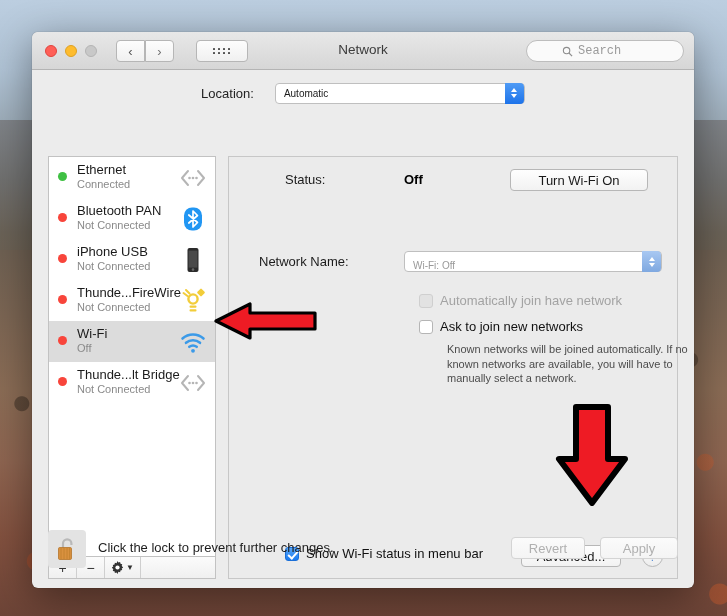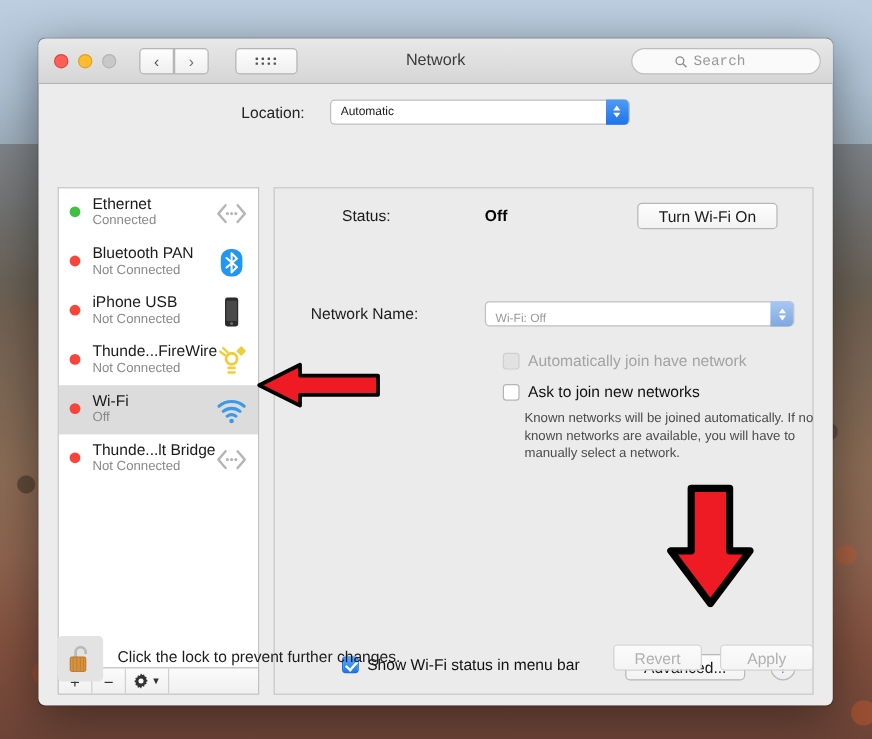--- a/index.html
+++ b/index.html
@@ -151,21 +151,21 @@
   .lbl-right { font-size: 13px; color: #1b1b1b; text-align: left; }
   #status-row { position: absolute; left: 0; top: 12px; width: 100%; height: 22px; }
   #status-label { position: absolute; left: 56px; width: 110px; top: 3px; }
   #status-value { position: absolute; left: 175px; top: 3px; font-size: 13px; font-weight: bold; color: #000; }
   .pushbtn {
     background: linear-gradient(to bottom,#fefefe,#f2f2f2);
     border: 1px solid #b7b7b7; border-radius: 4px;
     font-size: 13px; color: #1a1a1a; display:flex; align-items:center; justify-content:center;
     font-family: inherit;
   }
-  #turn-wifi-on { position: absolute; right: 29px; top: 0; width: 117px; height: 22px; }
+  #turn-wifi-on { position: absolute; right: 29px; top: 0; width: 138px; height: 22px; }
 
   #netname-row { position: absolute; left: 0; top: 94px; width: 100%; height: 22px; }
   #netname-label { position: absolute; left: 30px; width: 136px; top: 3px; }
   #netname-popup { position: absolute; left: 175px; width: 258px; height: 21px; color: #999; align-items: flex-end; }
 
   #cb-auto-join { position: absolute; left: 190px; top: 136px; }
   #cb-ask-join  { position: absolute; left: 190px; top: 162px; }
   .cbrow { display: flex; align-items: center; gap: 7px; font-size: 13px; }
   .cbox { width: 14px; height: 14px; border-radius: 3px; border: 1px solid #b5b5b5; background: #fff; flex: none; }
   .cbox.disabled { background: #e2e2e2; border-color: #cfcfcf; }
@@ -173,21 +173,21 @@
     background: linear-gradient(to bottom,#5aa8f8,#1a7af0); border-color: #1a6fd8;
     position: relative;
   }
   .cbox.checked:after {
     content: ""; position: absolute; left: 4px; top: 1px; width: 4px; height: 8px;
     border: solid #fff; border-width: 0 2px 2px 0; transform: rotate(42deg);
   }
   .cblabel-dim { color: #a3a3a3; }
   .cblabel { color: #111; }
   #join-help {
-    position: absolute; left: 208px; top: 185px; width: 250px;
+    position: absolute; left: 218px; top: 185px; width: 250px;
     font-size: 11px; line-height: 14.5px; color: #4c4c4c;
   }
 
   #show-status-row { position: absolute; left: 56px; bottom: 17px; }
   #advanced-btn { position: absolute; right: 56px; bottom: 11px; width: 100px; height: 22px; }
   #help-btn {
     position: absolute; right: 14px; bottom: 11px; width: 21px; height: 21px; border-radius: 50%;
     background: linear-gradient(to bottom,#fcfcfc,#ededed); border: 1px solid #b7b7b7;
     display:flex; align-items:center; justify-content:center; font-size: 12px; color: #5b8fd6;
   }

